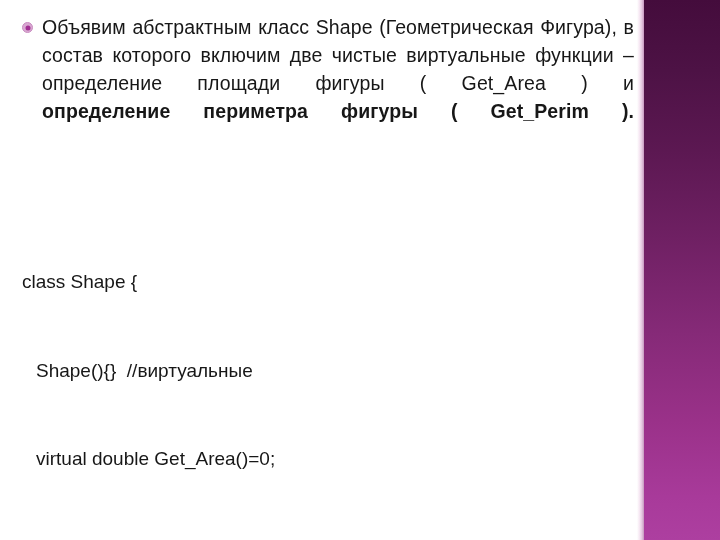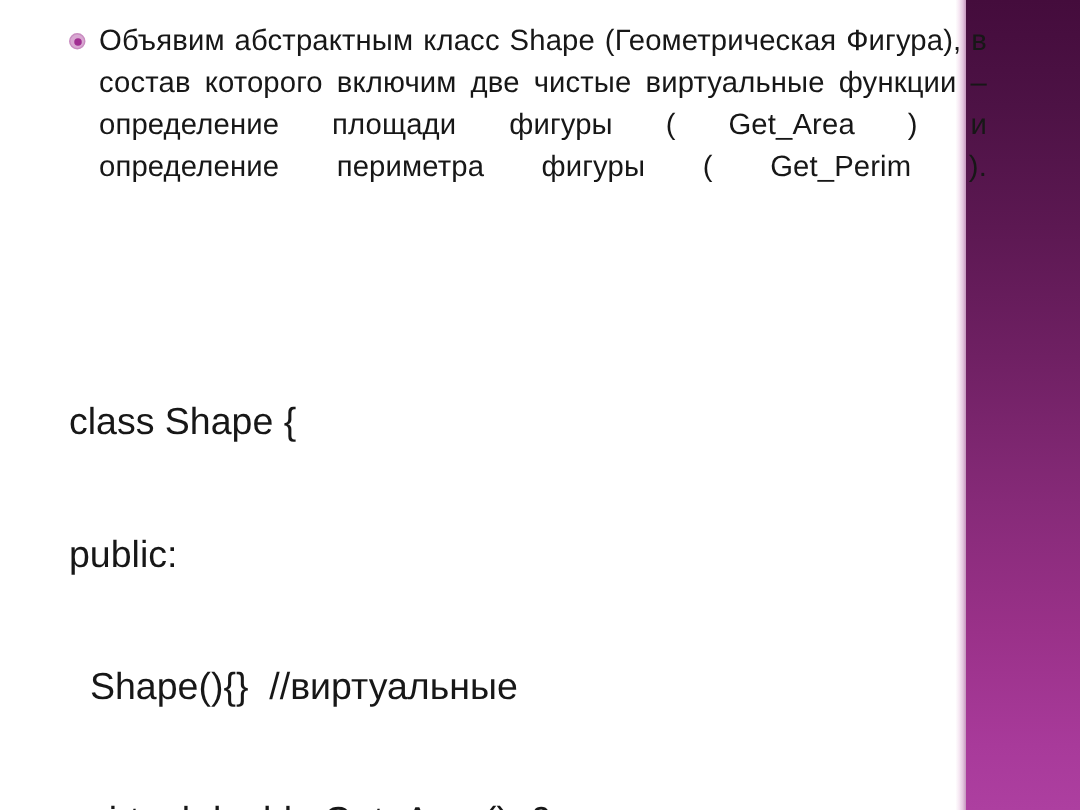--- a/index.html
+++ b/index.html
@@ -53,21 +53,20 @@
                 rgba(196,150,189,1) 100%);
   }
 
   
   .content {
     position: absolute;
     left: 0;
     top: 0;
     width: 638px;
     height: 540px;
-    margin-left: 24px;
   }
 
   
   .bullet-block {
     position: absolute;
     left: 20px;
     top: 13px;
     width: 614px;
   }
   .bullet-row {
@@ -102,37 +101,38 @@
     color: #171717;
     text-align: justify;
     text-align-last: justify;
     letter-spacing: 0.1px;
     word-spacing: 0px;
     hyphens: none;
   }
   .bullet-text .lastline {
     display: block;
     text-align: right;
+    font-weight: bold;
   }
 
   
   .code-block {
     position: absolute;
     left: 22px;
     top: 208px;
     width: 560px;
     color: #171717;
     font-size: 19px;
     line-height: 29.5px;
     white-space: pre;
   }
   .code-line {
     display: block;
     font-family: "Liberation Sans", "DejaVu Sans", sans-serif;
-    font-size: 25px;
+    font-size: 19px;
     line-height: 29.5px;
     color: #171717;
     white-space: pre;
   }
   .code-line.indent {
     padding-left: 14px;
   }
 </style>
 </head>
 <body>
@@ -152,21 +152,20 @@
           <span>(Геометрическая Фигура), в состав которого</span>
           <span>включим две чистые виртуальные функции –</span>
           <span>определение площади фигуры ( Get_Area ) и</span>
           <span class="lastline">определение периметра фигуры ( Get_Perim ).</span>
         </div>
       </div>
     </div>
 
     <div class="code-block">
       <span class="code-line">class Shape {</span>
-      <span class="code-line">public:</span>
       <span class="code-line indent">Shape(){}  //виртуальные</span>
       <span class="code-line indent">virtual double Get_Area()=0;</span>
       
       
     </div>
 
   </div>
 </div>
 
 </body></html>

